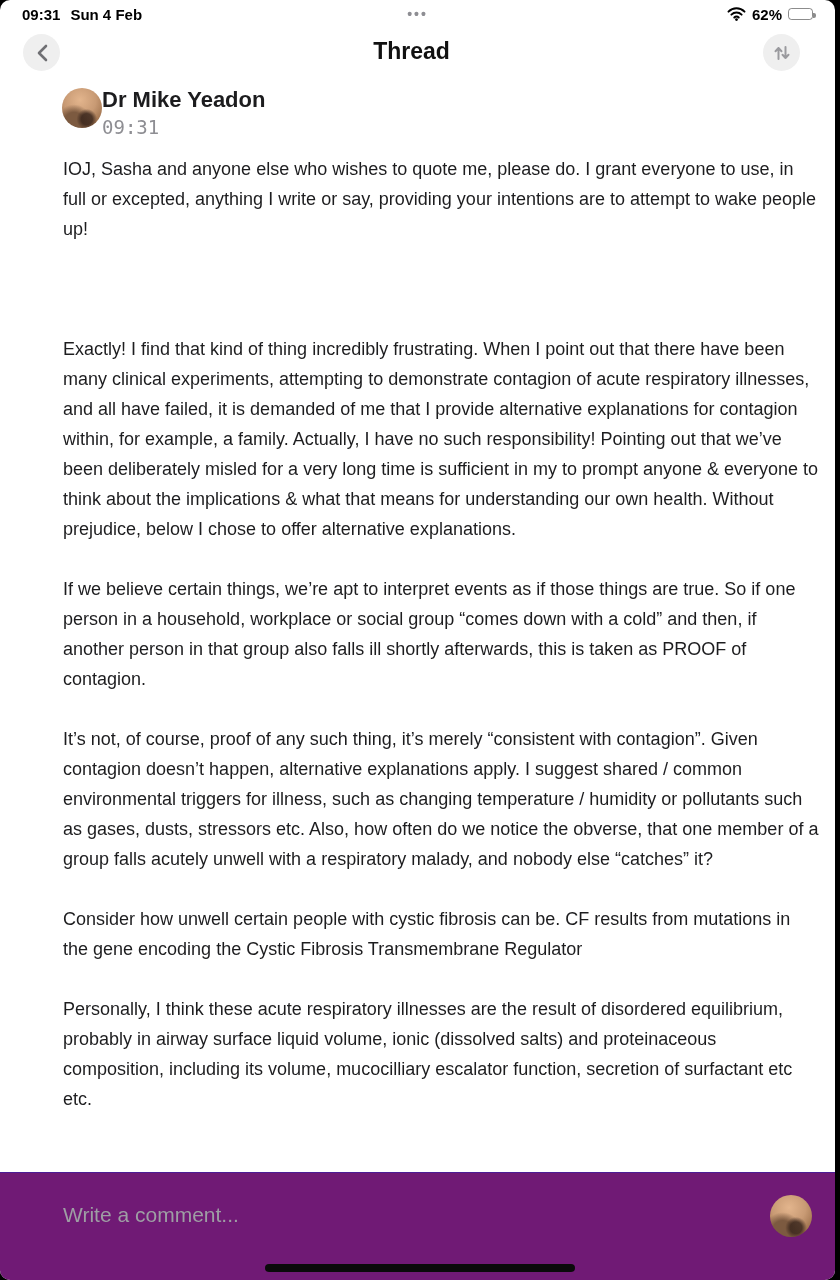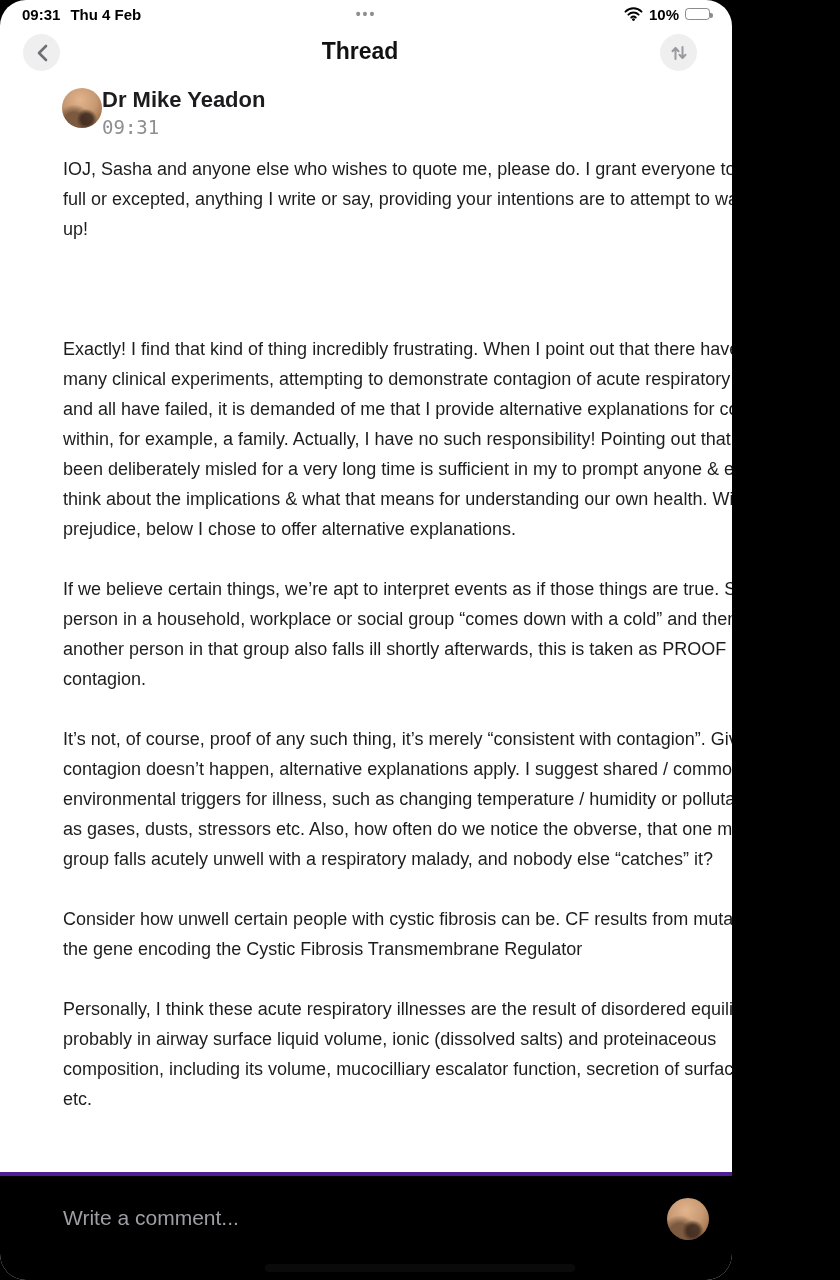--- a/index.html
+++ b/index.html
@@ -1,19 +1,19 @@
 <!DOCTYPE html>
 <html><head>
 <meta charset="utf-8">
 <style>
   * { margin: 0; padding: 0; box-sizing: border-box; }
   html, body { width: 840px; height: 1280px; background: #000; font-family: "Liberation Sans", sans-serif; }
   .screen {
-    position: relative; width: 732px; height: 1280px;
-    background: #ffffff; border-radius: 26px; overflow: hidden;
+    position: relative; width: 835px; height: 1280px;
+    background: #ffffff; border-radius: 10px; overflow: hidden;
     color: #1d1d1f;
   }
   
   .status-bar {
     position: absolute; top: 0; left: 0; right: 0; height: 28px;
     display: flex; align-items: center; justify-content: space-between;
     padding: 0 22px; font-size: 15px; font-weight: bold; color: #000;
   }
   .sb-left { display: flex; gap: 10px; align-items: center; }
   .sb-center { position: absolute; left: 50%; transform: translateX(-50%); top: 6px;
@@ -43,53 +43,53 @@
       radial-gradient(circle at 30% 85%, #7c5a40 0 22%, rgba(124,90,64,0) 40%),
       radial-gradient(circle at 45% 30%, #e3b58d, #c89a74 45%, #a1744f 75%, #6e4c34 100%);
   }
   .msg-author { font-size: 22px; font-weight: bold; color: #1c1c1e; line-height: 24px; }
   .msg-time { font-family: "DejaVu Sans Mono", monospace; font-size: 19px; color: #8e8e93; margin-top: 4px; }
   .msg-body { position: absolute; top: 76px; left: 63px; width: 757px;
     font-size: 18px; line-height: 30px; color: #1d1d1f; }
   .msg-body p { margin: 0 0 30px 0; min-height: 30px; }
   
   .comment-bar { position: absolute; left: 0; right: 0; bottom: 0; height: 108px;
-    background: #000000; border-top: 4px solid #4c1d95; }
+    background: #701a75; border-top: 1px solid #4c1d95; }
   .comment-input { position: absolute; left: 63px; top: 30px; font-size: 21px; color: #9e9ea4; cursor: text; }
   .comment-avatar { position: absolute; right: 23px; top: 22px; width: 42px; height: 42px; border-radius: 50%;
     background:
       radial-gradient(circle at 62% 78%, rgba(60,40,30,.85) 0 14%, rgba(60,40,30,0) 26%),
       radial-gradient(circle at 30% 85%, #7c5a40 0 22%, rgba(124,90,64,0) 40%),
       radial-gradient(circle at 45% 30%, #e3b58d, #c89a74 45%, #a1744f 75%, #6e4c34 100%);
     cursor: pointer; }
   .home-indicator { position: absolute; left: 265px; bottom: 8px; width: 310px; height: 8px;
     border-radius: 4px; background: #0a0a0a; }
   .icon-svg { display: block; }
 </style>
 </head>
 <body>
 
 <div class="screen">
 
   <div class="status-bar">
     <div class="sb-left">
       <span>09:31</span>
-      <span>Thu 4 Feb</span>
+      <span>Sun 4 Feb</span>
     </div>
     <div class="sb-center">•••</div>
     <div class="sb-right">
       <span>
         <svg class="icon-svg" width="19" height="14" viewBox="0 0 19 14">
           <path d="M1.5 4.6 a11.3 11.3 0 0 1 16 0" fill="none" stroke="#000" stroke-width="2" stroke-linecap="round"></path>
           <path d="M4.4 7.6 a7.2 7.2 0 0 1 10.2 0" fill="none" stroke="#000" stroke-width="2" stroke-linecap="round"></path>
           <path d="M7.3 10.5 a3.1 3.1 0 0 1 4.4 0" fill="none" stroke="#000" stroke-width="2" stroke-linecap="round"></path>
           <circle cx="9.5" cy="12.6" r="1.4" fill="#000"></circle>
         </svg>
       </span>
-      <span>10%</span>
+      <span>62%</span>
       <span class="battery">
         <span class="battery-fill" style="width: 62%;"></span>
         <span class="battery-nub"></span>
       </span>
     </div>
   </div>
 
   <div class="nav-header">
     <div class="circle-btn back">
       <span>

